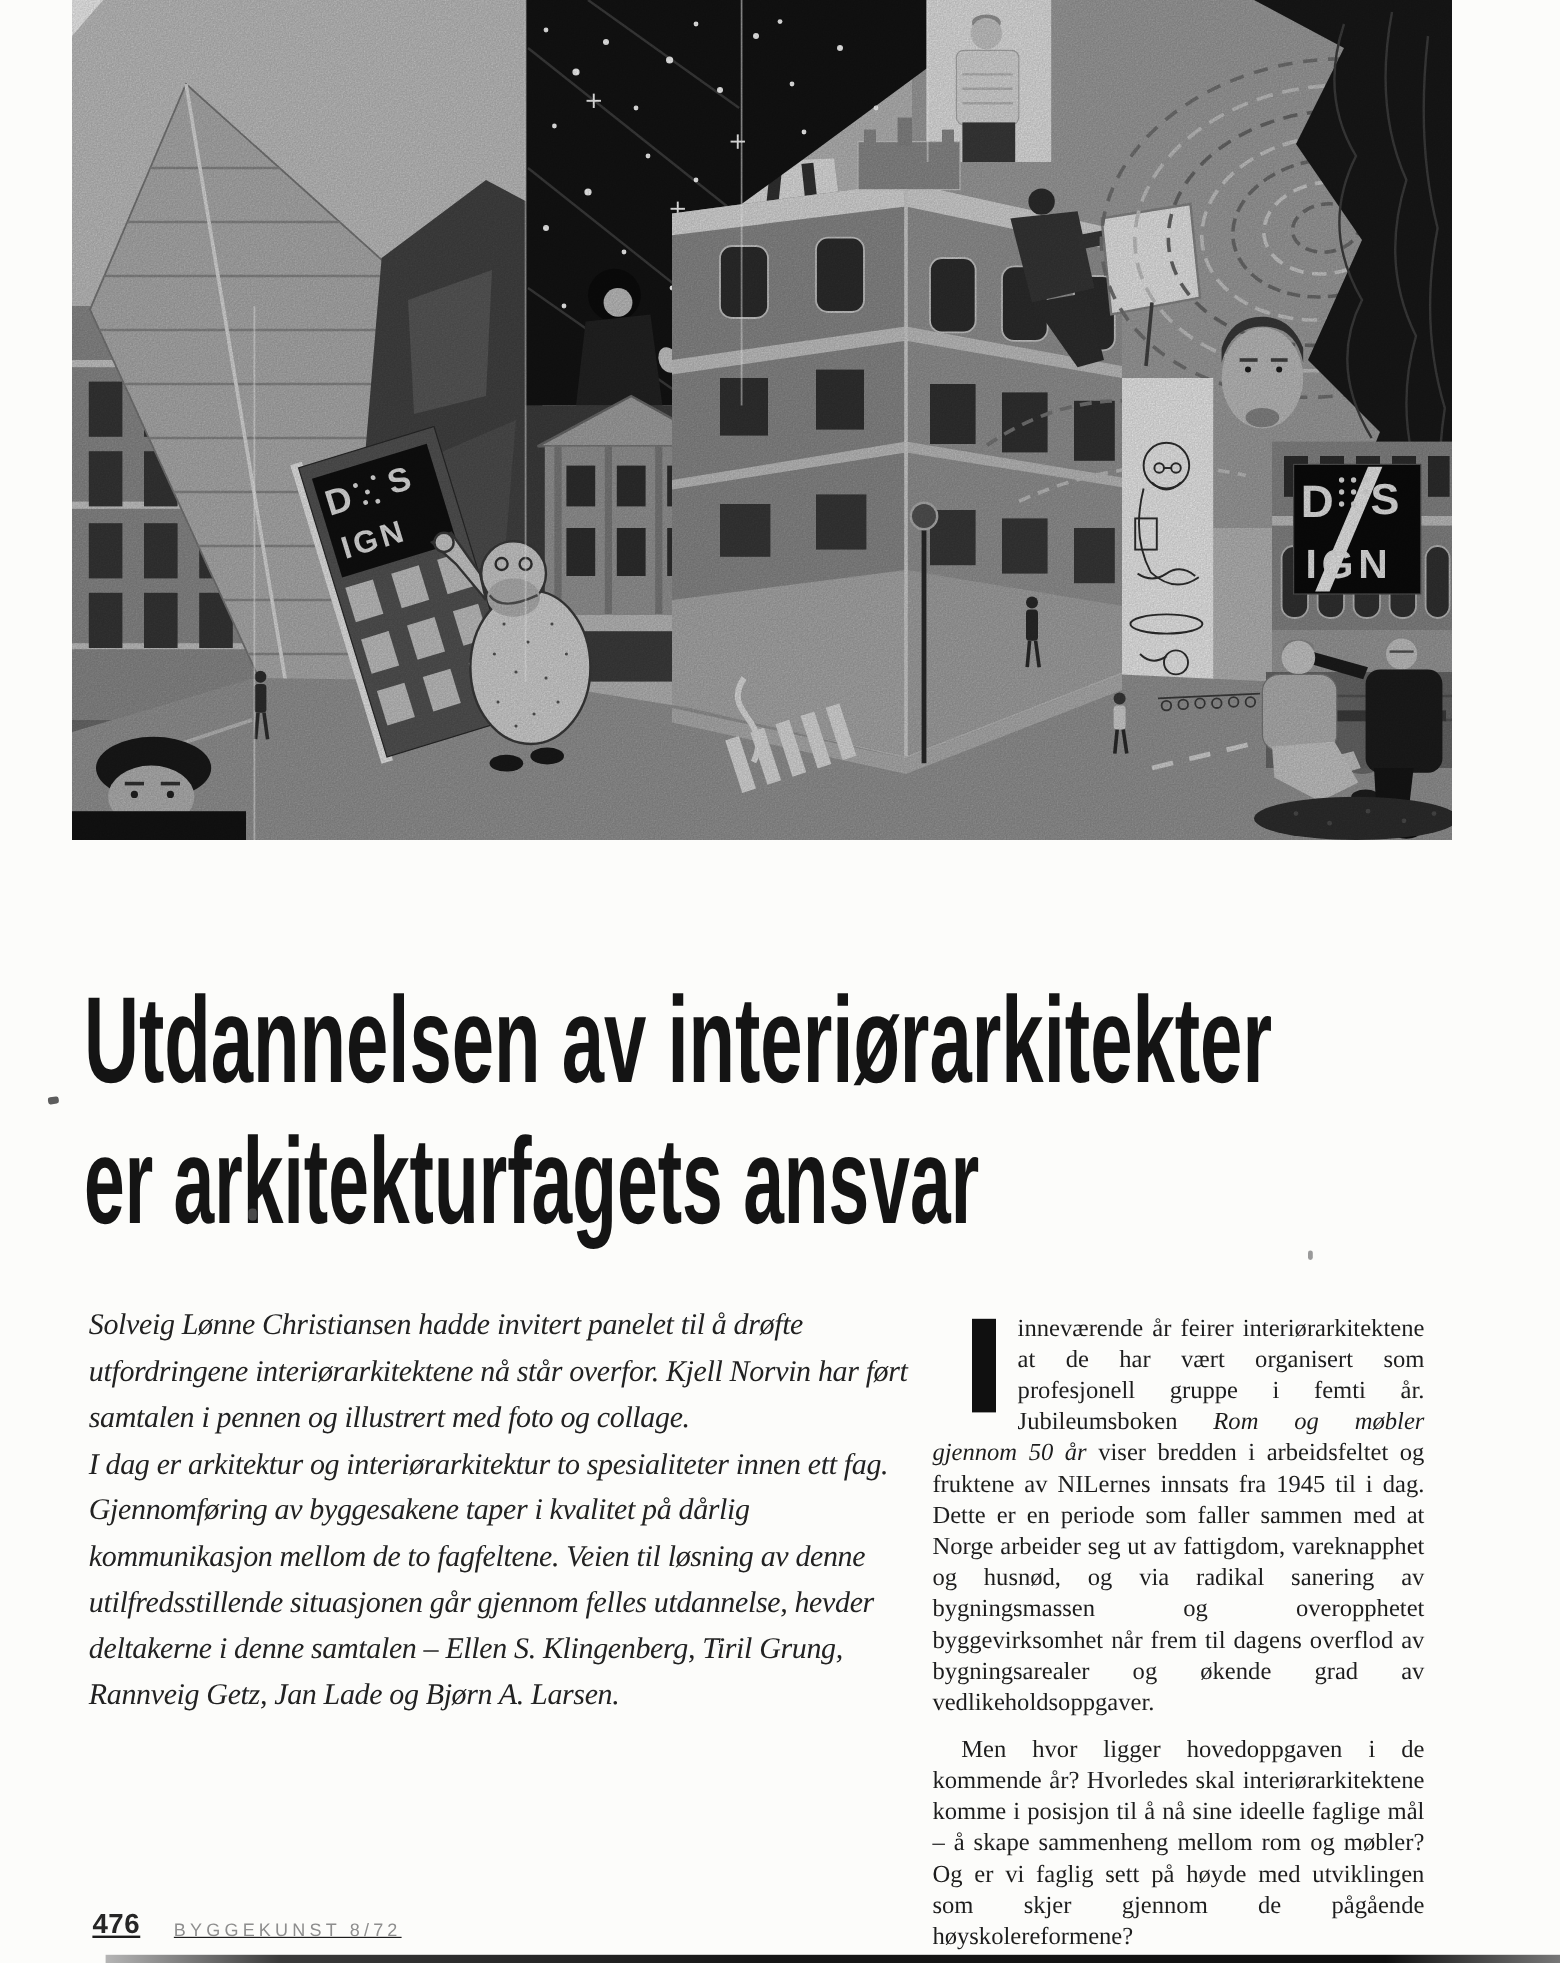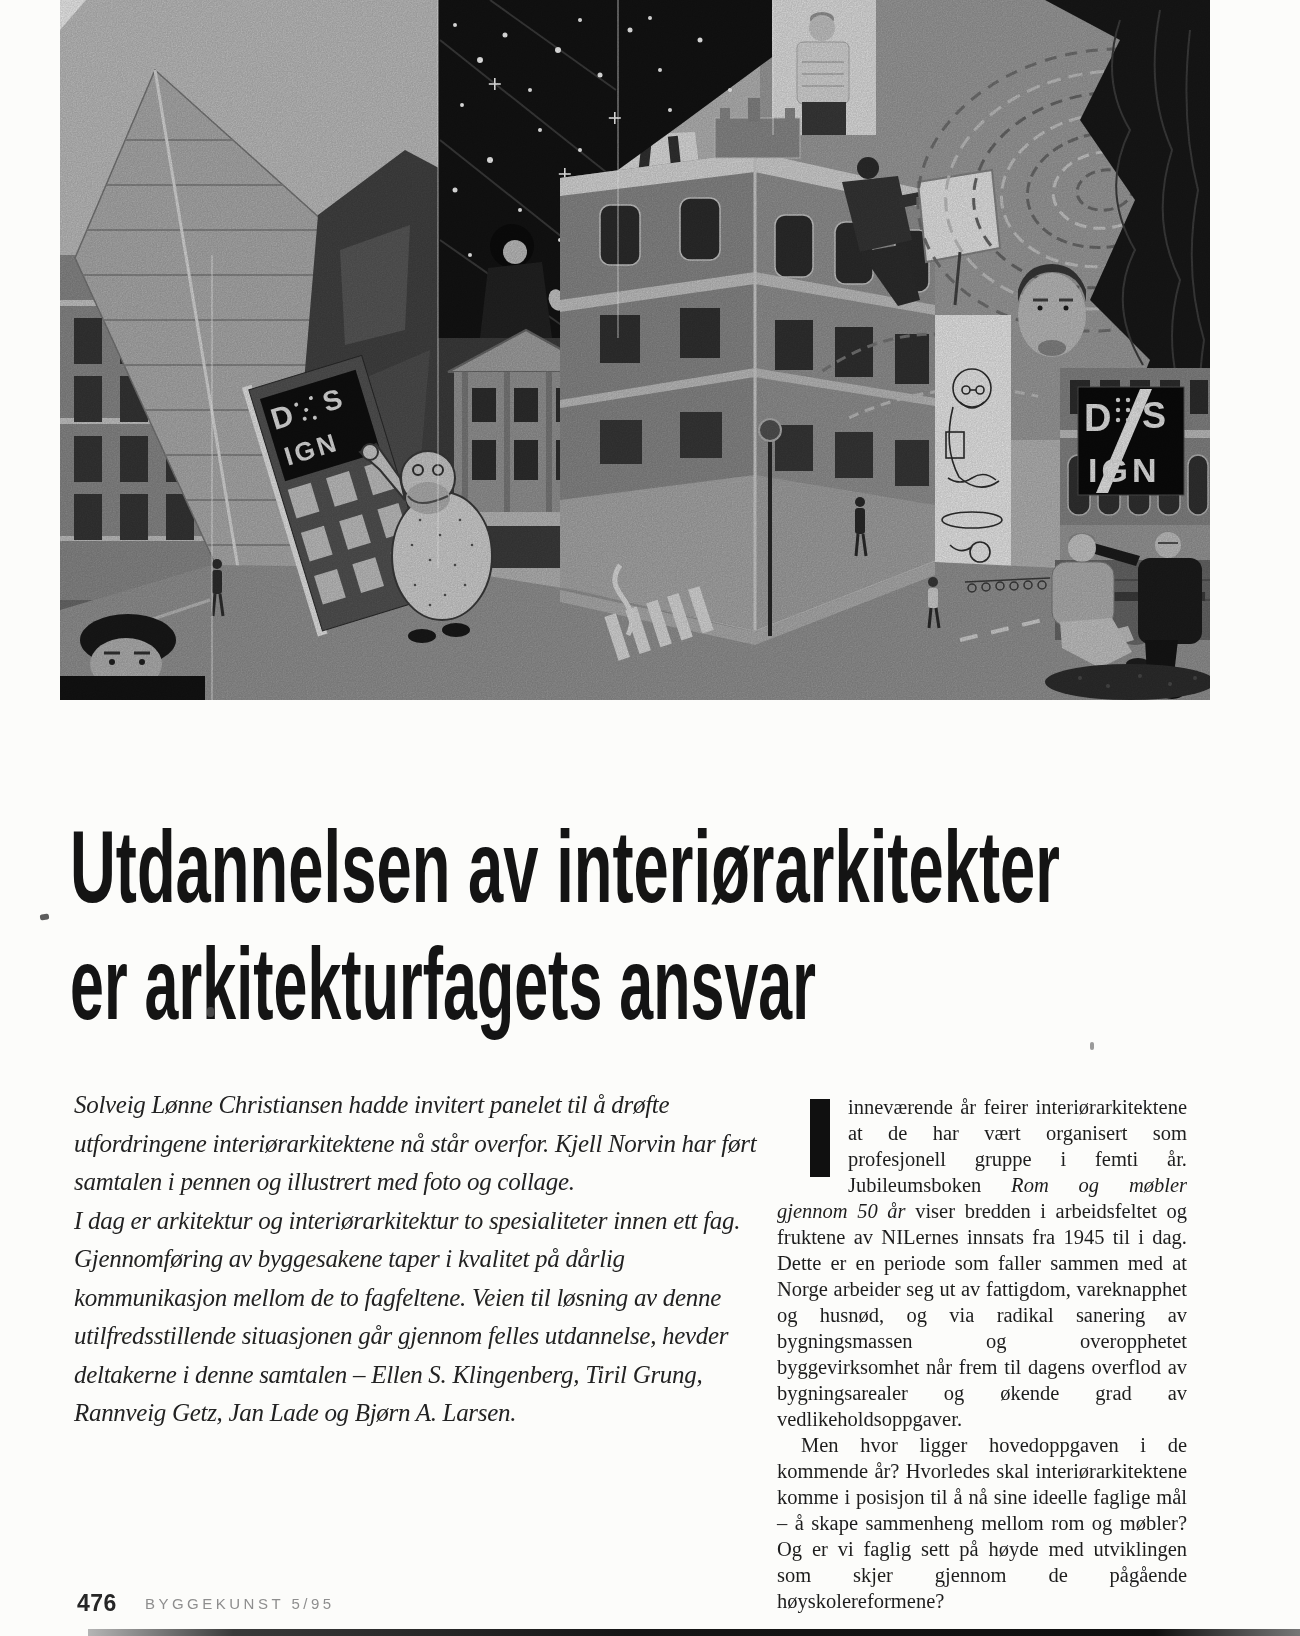--- a/index.html
+++ b/index.html
@@ -17,30 +17,31 @@
     position:absolute;left:74px;top:1086px;width:690px;
     font-style:italic;font-size:25px;line-height:38.5px;letter-spacing:-0.3px;
     color:#222;
   }
   .intro p{margin:0;}
   .article{
     position:absolute;left:777px;top:1094px;width:410px;
     font-size:20.5px;line-height:26px;text-align:justify;color:#1d1d1d;
   }
   .article p{margin:0;}
-  .article .p2{text-indent:24px;}
+  .article .p2{text-indent:24px;margin-top:13px;}
   .dropcap{
     float:left;width:20px;height:78px;margin:5px 18px 2px 33px;
     background:#101010;color:transparent;overflow:hidden;
     font-size:70px;line-height:70px;
   }
   .em{font-style:italic;}
   .footer{
-    position:absolute;left:77px;top:1590px;display:flex;align-items:center;
+    position:absolute;left:77px;top:1590px;display:flex;align-items:flex-end;
     font-family:"Liberation Sans", sans-serif;
+    text-decoration:underline;
   }
   .pageno{font-size:23px;font-weight:bold;color:#262626;letter-spacing:0.5px;}
   .mag{margin-left:28px;font-size:15px;letter-spacing:3.5px;color:#8e8e8e;}
   .scanbar{
     position:absolute;left:88px;right:0;bottom:0;height:7px;
     background:linear-gradient(90deg,#b5b5b5,#3a3a3a 12%,#161616 45%,#101010 88%,#777);
   }
   .speck{position:absolute;border-radius:2px;}
   .speck1{left:40px;top:914px;width:9px;height:6px;background:#5d5d5d;transform:rotate(-8deg);}
   .speck2{left:207px;top:1007px;width:7px;height:10px;background:#4a4a4a;border-radius:3px;}
@@ -513,20 +514,20 @@
     <p>I dag er arkitektur og interiørarkitektur to spesialiteter innen ett fag. Gjennomføring av byggesakene taper i kvalitet på dårlig kommunikasjon mellom de to fagfeltene. Veien til løsning av denne utilfredsstillende situasjonen går gjennom felles utdannelse, hevder deltakerne i denne samtalen – Ellen S. Klingenberg, Tiril Grung, Rannveig Getz, Jan Lade og Bjørn A. Larsen.</p>
   </div>
 
   <div class="article">
     <p><span class="dropcap">I</span><span>inneværende år feirer interiørarkitektene at de har vært organisert som profesjonell gruppe i femti år. Jubileumsboken </span><span class="em">Rom og møbler gjennom 50 år</span><span> viser bredden i arbeidsfeltet og fruktene av NILernes innsats fra 1945 til i dag. Dette er en periode som faller sammen med at Norge arbeider seg ut av fattigdom, vareknapphet og husnød, og via radikal sanering av bygningsmassen og overopphetet byggevirksomhet når frem til dagens overflod av bygningsarealer og økende grad av vedlikeholdsoppgaver.</span></p>
     <p class="p2">Men hvor ligger hovedoppgaven i de kommende år? Hvorledes skal interiørarkitektene komme i posisjon til å nå sine ideelle faglige mål – å skape sammenheng mellom rom og møbler? Og er vi faglig sett på høyde med utviklingen som skjer gjennom de pågående høyskolereformene?</p>
   </div>
 
   <div class="footer">
     <span class="pageno">476</span>
-    <span class="mag">BYGGEKUNST 5/95</span>
+    <span class="mag">BYGGEKUNST 8/72</span>
   </div>
 
   <div class="scanbar"></div>
   <div class="speck speck1"></div>
   <div class="speck speck2"></div>
   <div class="speck speck3"></div>
 </div>
 
 </body></html>

